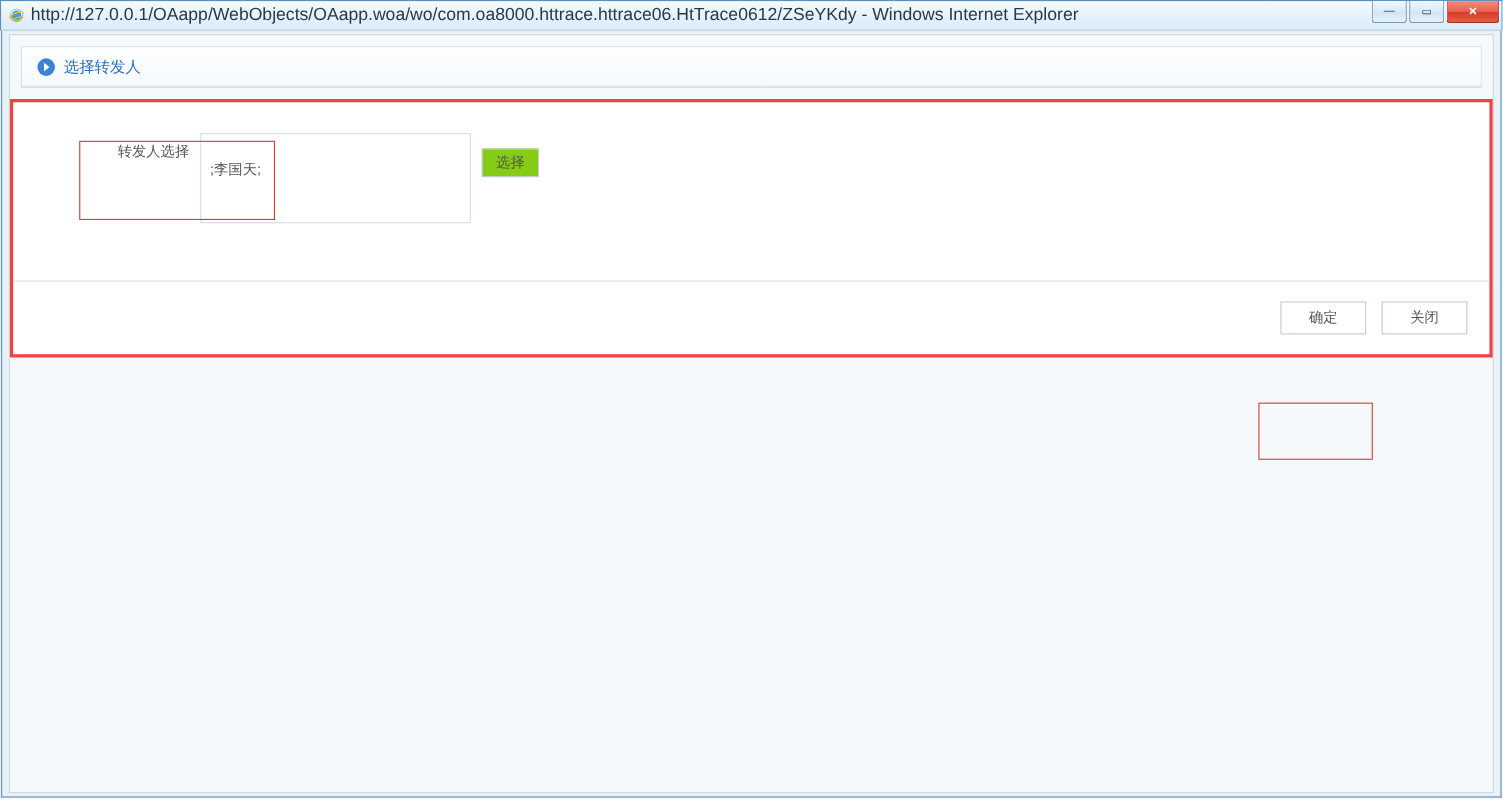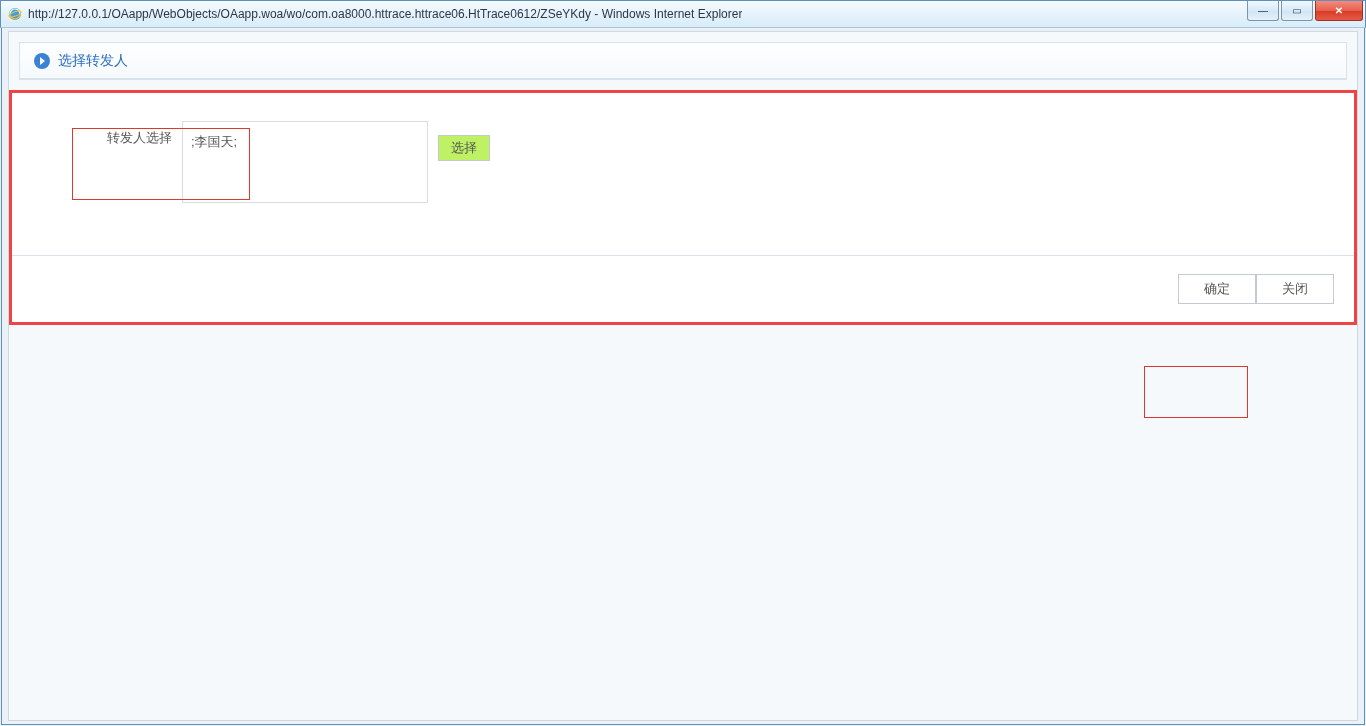--- a/index.html
+++ b/index.html
@@ -16,21 +16,21 @@
     align-items: center;
     position: relative;
   }
   .ie-icon {
     width: 16px; height: 16px;
     margin: 0 5px 0 6px;
     display: inline-block;
   }
   .ie-icon svg { display: block; }
   .title-text {
-    font-size: 12px;
+    font-size: 16px;
     color: #2a384a;
     white-space: nowrap;
     overflow: hidden;
   }
   .win-buttons {
     position: absolute;
     right: 2px; top: 0;
     display: flex;
   }
   .win-btn {
@@ -119,44 +119,45 @@
     padding-top: 8px;
     padding-right: 10px;
   }
   .textarea {
     width: 246px;
     height: 82px;
     border: 1px solid #d5dde5;
     resize: none;
     font-size: 13px;
     color: #555;
-    padding: 11px 8px;
+    padding: 23px 8px;
     font-family: inherit;
     overflow-y: scroll;
   }
   .textarea::-webkit-scrollbar { width: 16px; }
   .textarea::-webkit-scrollbar-track { background: #f2f2f2; border-left: 1px solid #e5e5e5; }
   .textarea::-webkit-scrollbar-button { height: 16px; background: #f2f2f2; border: 1px solid #e0e0e0; }
   .inline-btn {
     margin-left: 10px;
     margin-top: 14px;
     height: 26px;
     padding: 0 12px;
     border: 1px solid #c2cbd4;
-    background: #bef264;
+    background: #84cc16;
     font-size: 13px;
     color: #555;
     cursor: pointer;
   }
 
   .footer {
     border-top: 1px solid #d9e2eb;
     padding: 18px 20px;
     display: flex;
     justify-content: flex-end;
+    gap: 14px;
   }
   .btn {
     width: 78px;
     height: 30px;
     border: 1px solid #c2cbd4;
     background: #fff;
     font-size: 13px;
     color: #555;
     cursor: pointer;
   }

